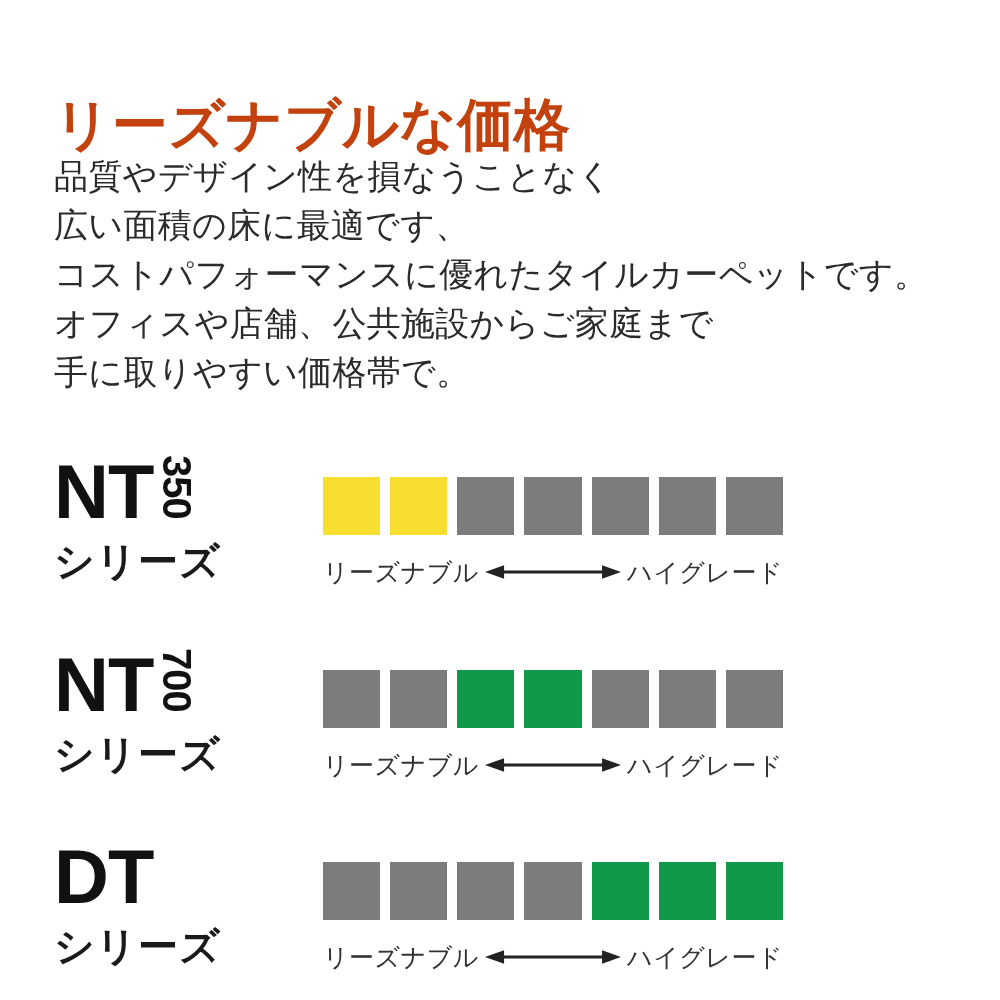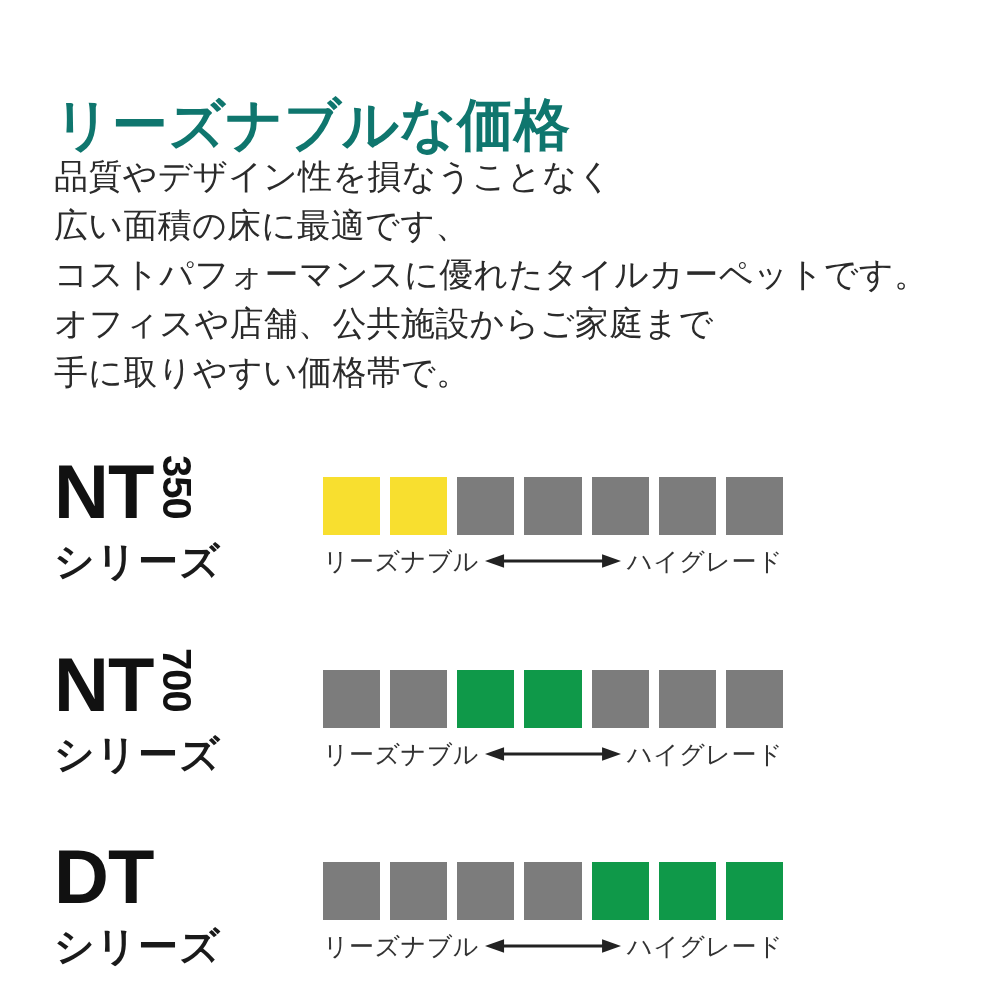--- a/index.html
+++ b/index.html
@@ -25,21 +25,21 @@
 
   
   .headline {
     position: absolute;
     left: 54px;
     top: 57px;
     font-size: 56px;
     line-height: 1.08;
     font-weight: 700;
     letter-spacing: 0.5px;
-    color: #0f766e;
+    color: #c2410c;
     white-space: nowrap;
     text-align: center;
   }
 
   .body-copy {
     position: absolute;
     left: 54px;
     top: 152px;
     font-size: 34px;
     line-height: 49px;
@@ -127,21 +127,21 @@
     gap: 10px;
   }
   .swatch {
     width: 58px;
     height: 58px;
   }
 
   .scale-legend {
     display: flex;
     align-items: center;
-    margin-top: 9px;
+    margin-top: 20px;
     height: 34px;
     width: 460px;
   }
   .legend-text {
     font-size: 25px;
     line-height: 34px;
     font-weight: 400;
     color: #333333;
     white-space: nowrap;
     letter-spacing: 0.5px;

